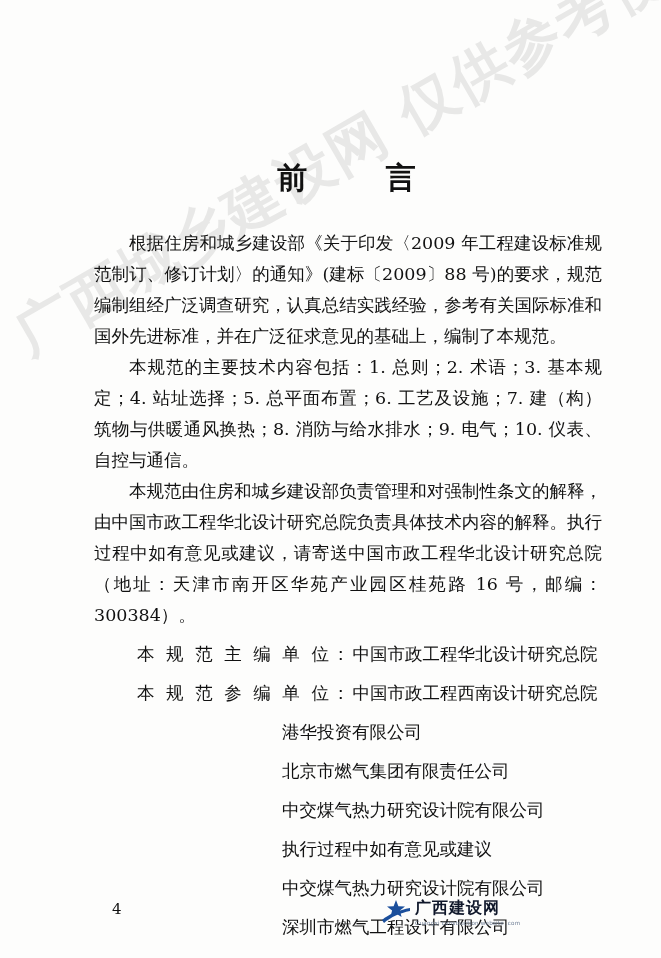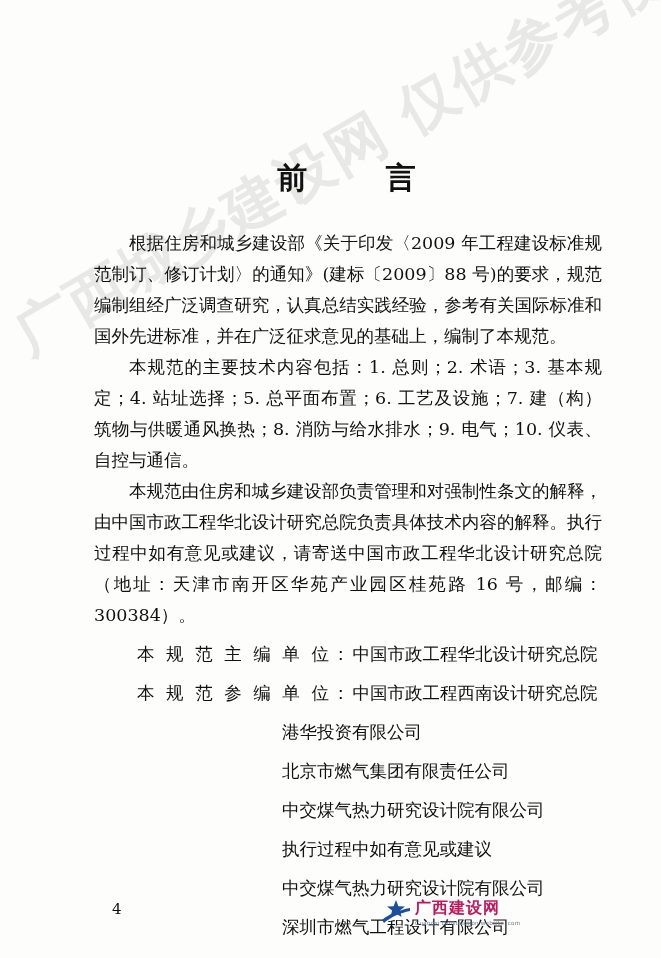--- a/index.html
+++ b/index.html
@@ -109,21 +109,21 @@
     width: 30px;
     height: 28px;
   }
   .logo-text {
     position: absolute;
     left: 34px;
     top: 2px;
     font-family: "DejaVu Sans", "Liberation Sans", sans-serif;
     font-size: 16px;
     font-weight: bold;
-    color: #be185d;
+    color: #0f172a;
     letter-spacing: 1px;
     white-space: nowrap;
   }
   .logo-sub {
     position: absolute;
     left: 34px;
     top: 24px;
     font-family: "DejaVu Sans", "Liberation Sans", sans-serif;
     font-size: 5.6px;
     color: #6a7a92;

